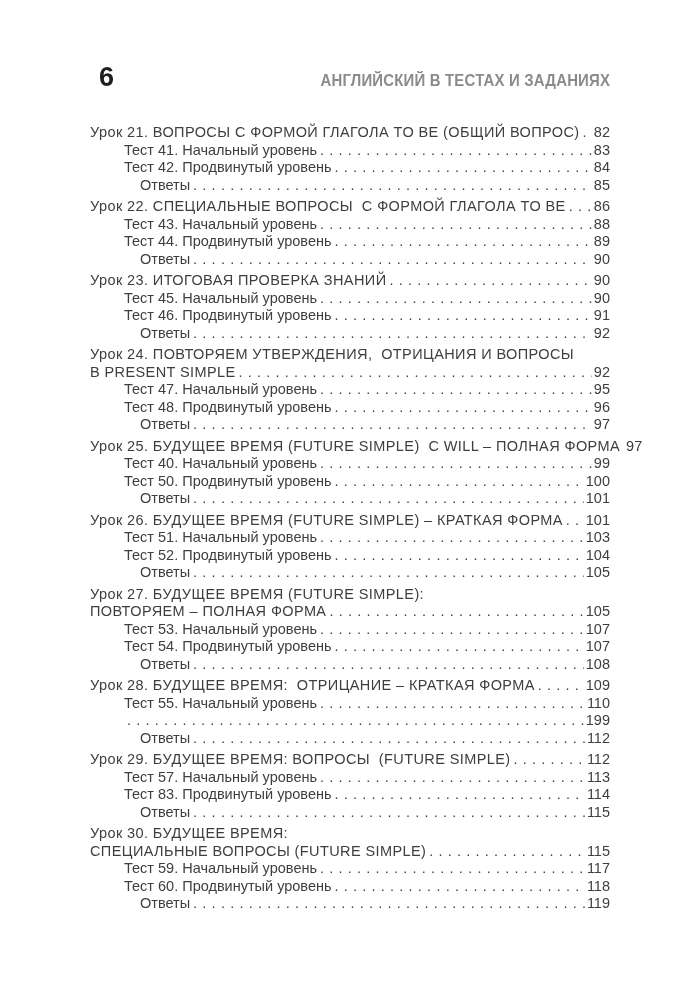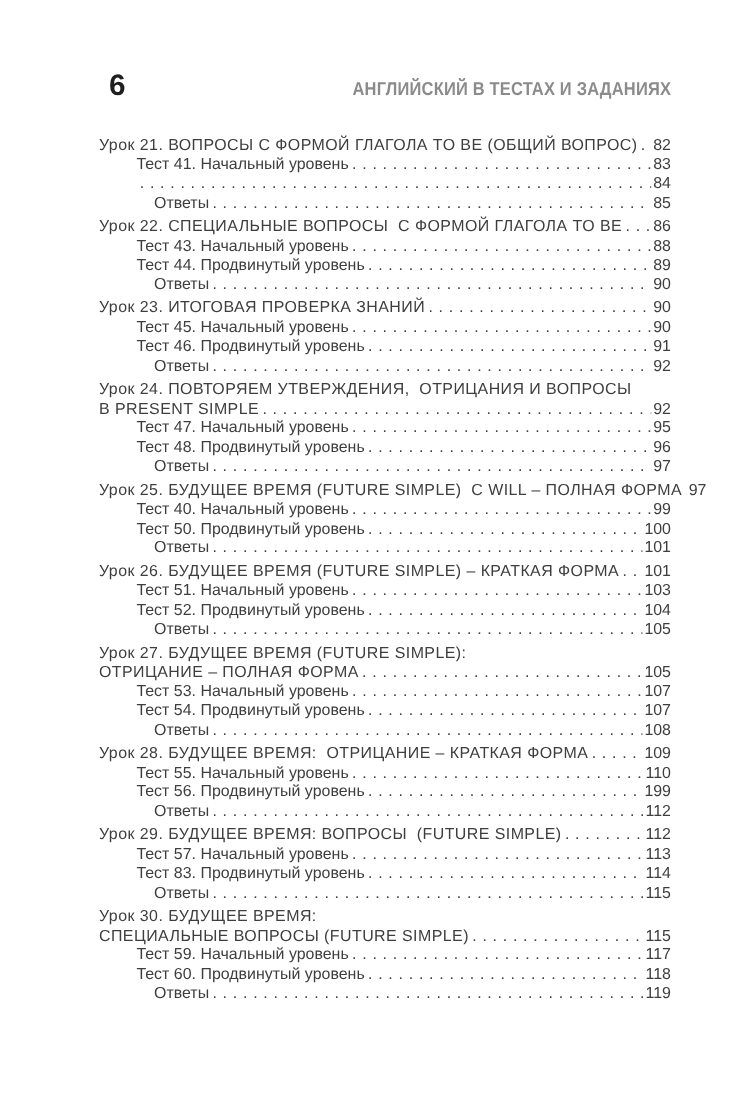--- a/index.html
+++ b/index.html
@@ -87,20 +87,21 @@
           <span class="t-text">Урок 21. ВОПРОСЫ С ФОРМОЙ ГЛАГОЛА TO BE (ОБЩИЙ ВОПРОС)</span>
           <span class="dots"></span>
           <span class="pageno">82</span>
         </div>
         <div class="toc-row item-row indent-1">
           <span class="i-text">Тест 41. Начальный уровень</span>
           <span class="dots"></span>
           <span class="pageno">83</span>
         </div>
         <div class="toc-row item-row indent-1">
+          <span class="i-text">Тест 42. Продвинутый уровень</span>
           <span class="dots"></span>
           <span class="pageno">84</span>
         </div>
         <div class="toc-row item-row indent-2">
           <span class="i-text">Ответы</span>
           <span class="dots"></span>
           <span class="pageno">85</span>
         </div>
       </div>
       <div class="toc-section">
@@ -214,21 +215,21 @@
           <span class="i-text">Ответы</span>
           <span class="dots"></span>
           <span class="pageno">105</span>
         </div>
       </div>
       <div class="toc-section">
         <div class="toc-row title-row">
           <span class="t-text">Урок 27. БУДУЩЕЕ ВРЕМЯ (FUTURE SIMPLE):</span>
         </div>
         <div class="toc-row title-row">
-          <span class="t-text">ОТРИЦАНИЕ – ПОЛНАЯ ФОРМА</span>
+          <span class="t-text">ПОВТОРЯЕМ – ПОЛНАЯ ФОРМА</span>
           <span class="dots"></span>
           <span class="pageno">105</span>
         </div>
         <div class="toc-row item-row indent-1">
           <span class="i-text">Тест 53. Начальный уровень</span>
           <span class="dots"></span>
           <span class="pageno">107</span>
         </div>
         <div class="toc-row item-row indent-1">
           <span class="i-text">Тест 54. Продвинутый уровень</span>
@@ -246,21 +247,20 @@
           <span class="t-text">Урок 28. БУДУЩЕЕ ВРЕМЯ:  ОТРИЦАНИЕ – КРАТКАЯ ФОРМА</span>
           <span class="dots"></span>
           <span class="pageno">109</span>
         </div>
         <div class="toc-row item-row indent-1">
           <span class="i-text">Тест 55. Начальный уровень</span>
           <span class="dots"></span>
           <span class="pageno">110</span>
         </div>
         <div class="toc-row item-row indent-1">
-          <span class="i-text">Тест 56. Продвинутый уровень</span>
           <span class="dots"></span>
           <span class="pageno">199</span>
         </div>
         <div class="toc-row item-row indent-2">
           <span class="i-text">Ответы</span>
           <span class="dots"></span>
           <span class="pageno">112</span>
         </div>
       </div>
       <div class="toc-section">

